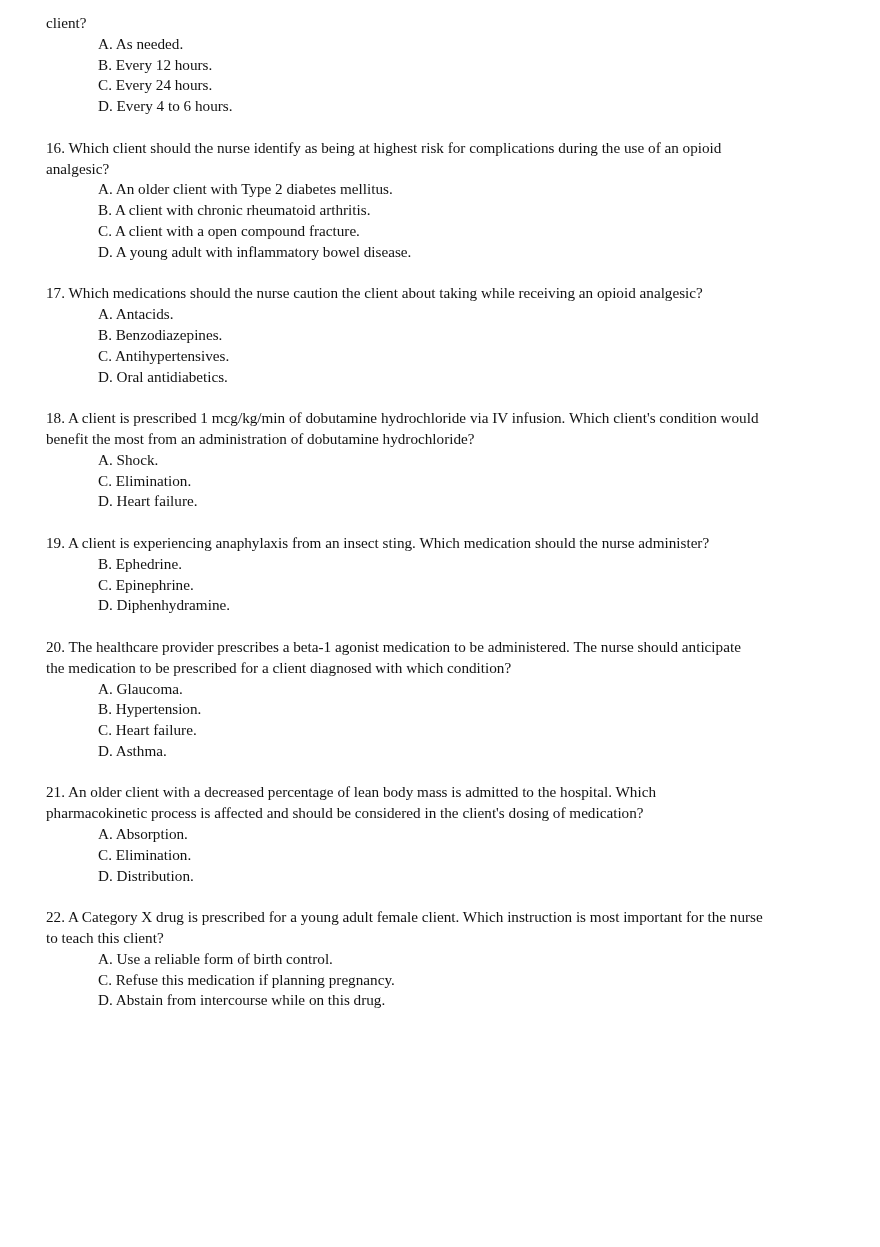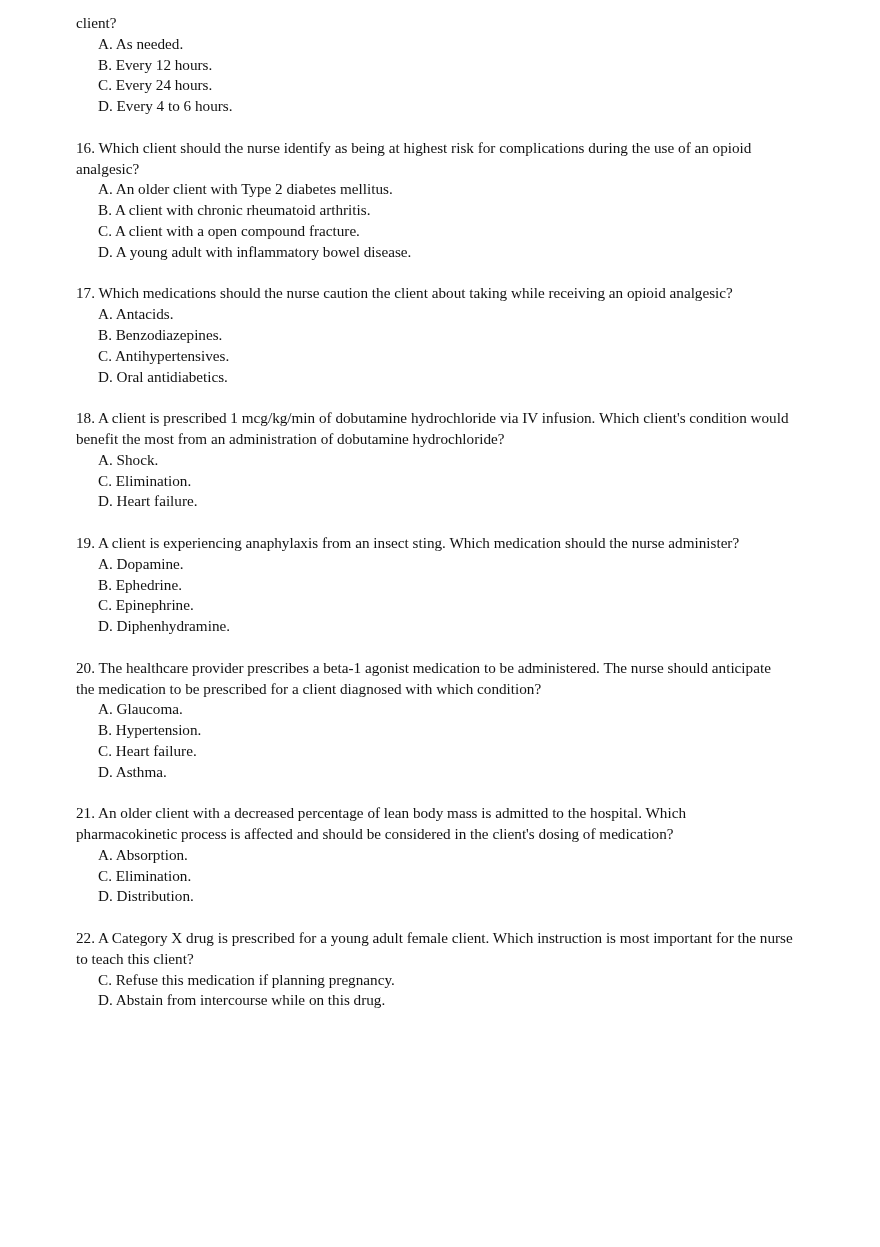--- a/index.html
+++ b/index.html
@@ -18,21 +18,20 @@
     }
     .page {
       position: absolute;
       left: 46px;
       top: 13px;
       width: 790px;
     }
     .stem-line {
       line-height: 20.8px;
       white-space: nowrap;
-      margin-left: 30px;
     }
     .option {
       padding-left: 52px;
       line-height: 20.8px;
       height: 20.8px;
       white-space: nowrap;
     }
     .question {
       margin-top: 20.8px;
     }
@@ -70,21 +69,20 @@
   <div class="question">
     <div class="stem-line">18. A client is prescribed 1 mcg/kg/min of dobutamine hydrochloride via IV infusion. Which client's condition would</div>
     <div class="stem-line">benefit the most from an administration of dobutamine hydrochloride?</div>
     <div class="option">A. Shock.</div>
     <div class="option">C. Elimination.</div>
     <div class="option">D. Heart failure.</div>
   </div>
 
   <div class="question">
     <div class="stem-line">19. A client is experiencing anaphylaxis from an insect sting. Which medication should the nurse administer?</div>
-    <div class="option">A. Dopamine.</div>
     <div class="option">B. Ephedrine.</div>
     <div class="option">C. Epinephrine.</div>
     <div class="option">D. Diphenhydramine.</div>
   </div>
 
   <div class="question">
     <div class="stem-line">20. The healthcare provider prescribes a beta-1 agonist medication to be administered. The nurse should anticipate</div>
     <div class="stem-line">the medication to be prescribed for a client diagnosed with which condition?</div>
     <div class="option">A. Glaucoma.</div>
     <div class="option">B. Hypertension.</div>
@@ -96,17 +94,18 @@
     <div class="stem-line">21. An older client with a decreased percentage of lean body mass is admitted to the hospital. Which</div>
     <div class="stem-line">pharmacokinetic process is affected and should be considered in the client's dosing of medication?</div>
     <div class="option">A. Absorption.</div>
     <div class="option">C. Elimination.</div>
     <div class="option">D. Distribution.</div>
   </div>
 
   <div class="question">
     <div class="stem-line">22. A Category X drug is prescribed for a young adult female client. Which instruction is most important for the nurse</div>
     <div class="stem-line">to teach this client?</div>
+    <div class="option">A. Use a reliable form of birth control.</div>
     <div class="option">C. Refuse this medication if planning pregnancy.</div>
     <div class="option">D. Abstain from intercourse while on this drug.</div>
   </div>
 
 </div>
 
 </body></html>

